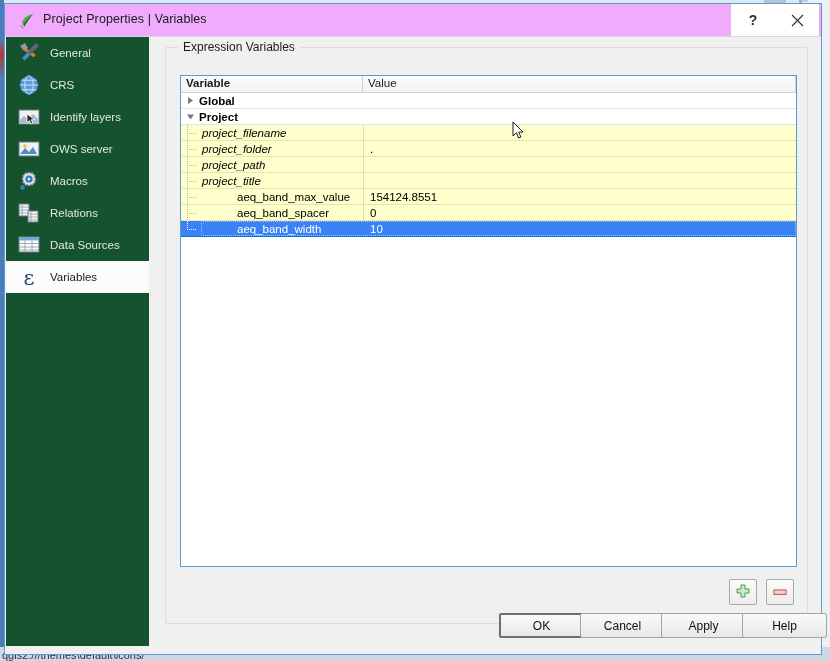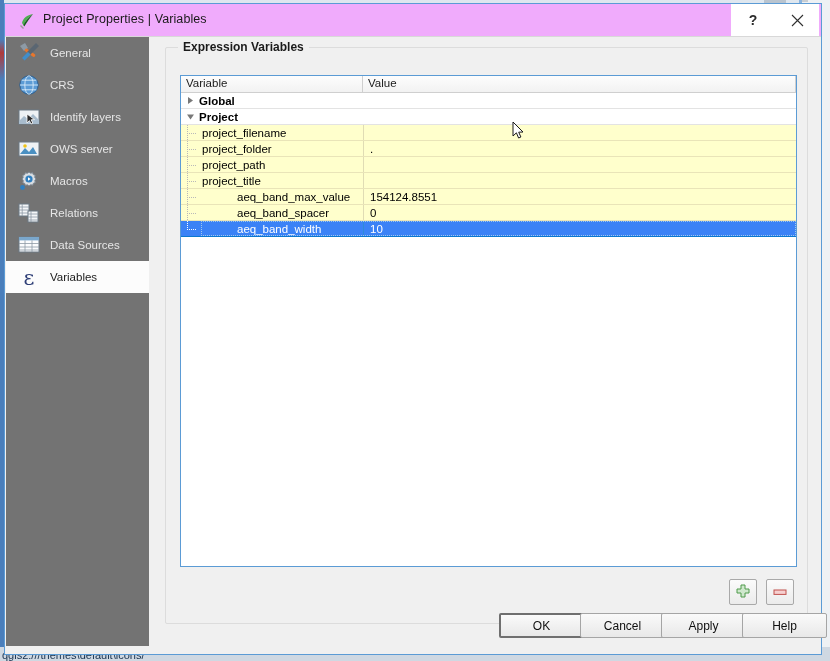--- a/index.html
+++ b/index.html
@@ -34,61 +34,61 @@
   .titlebar .tb-underline{position:absolute;left:0;bottom:0;width:100%;height:1px;background:#d8d8d8;}
   .app-icon{position:absolute;left:14px;top:9px;width:16px;height:16px;}
   .title-text{position:absolute;left:38px;top:8px;font-size:12.5px;color:#1a1a1a;letter-spacing:.1px;}
   .tb-btn{position:absolute;top:0;height:32px;width:44px;display:flex;align-items:center;justify-content:center;
     font-size:15px;color:#2b2b2b;background:#fff;}
   .tb-help{right:46px;font-weight:bold;font-size:14px;}
   .tb-close{right:2px;}
   .tb-btn svg{display:block;}
 
   
-  .sidebar{position:absolute;left:1px;top:33px;width:143px;height:609px;background:#737373;}
+  .sidebar{position:absolute;left:1px;top:33px;width:143px;height:609px;background:#14532d;}
   .side-item{position:relative;height:32px;display:flex;align-items:center;padding-left:10px;
     color:#e6e6e6;font-size:11.5px;box-sizing:border-box;}
   .side-item.selected{background:#fcfcfc;color:#1a1a1a;}
   .side-ico{width:26px;height:26px;margin-right:8px;flex:0 0 26px;position:relative;}
   .side-ico svg{display:block;}
   .side-label{white-space:nowrap;}
 
   
   .content{position:absolute;left:144px;top:33px;right:1px;bottom:1px;background:#f0f0f0;}
   .groupbox{position:absolute;left:16px;top:10px;width:643px;height:577px;
     border:1px solid #dcdcdc;border-radius:2px;box-sizing:border-box;background:#f0f0f0;}
   .gb-title{position:absolute;left:12px;top:-8px;background:#f0f0f0;padding:0 5px;
-    font-weight:bold;font-size:12px;color:#1b1b1b;}
+    font-weight:normal;font-size:12px;color:#1b1b1b;}
 
   
   .tree{position:absolute;left:14px;top:27px;width:617px;height:492px;
     background:#fff;border:1px solid #5b9bd5;box-sizing:border-box;overflow:hidden;}
   .hdr{display:flex;height:17px;background:#fbfbfb;border-bottom:1px solid #cfcfcf;box-sizing:border-box;}
   .hdr .th{font-size:11.5px;color:#1a1a1a;padding:1px 0 0 5px;box-sizing:border-box;
     background:linear-gradient(to bottom,#fdfdfd,#f2f2f2);border-right:1px solid #cfcfcf;height:100%;}
-  .th.c1{width:182px;flex:0 0 182px;}
+  .th.c1{width:182px;flex:0 0 182px;font-weight:bold;}
   .th.c2{flex:1 1 auto;}
   .row{display:flex;height:16px;box-sizing:border-box;align-items:center;font-size:11.5px;position:relative;}
   .row.group{background:#fff;border-bottom:1px solid #e3e3e3;font-weight:bold;}
   .row.v{background:#ffffcc;border-bottom:1px solid #e9e4b8;}
   .row.v.sel{background:#3b82f6;border-bottom:1px solid #0b78d0;color:#fff;}
   .cell1{width:182px;flex:0 0 182px;display:flex;align-items:center;height:100%;box-sizing:border-box;}
   .cell2{flex:1 1 auto;padding-left:6px;height:100%;display:flex;align-items:center;box-sizing:border-box;
     border-left:1px solid transparent;}
   .row.v .cell2{border-left:1px solid #e0dcb4;}
   .row.v.sel .cell2{border-left:1px solid #2f8bd8;}
   .arrow{width:18px;flex:0 0 18px;display:flex;align-items:center;justify-content:center;}
   .arrow svg{display:block;}
   .branch{width:20px;flex:0 0 20px;height:100%;position:relative;}
   .branch:before{content:"";position:absolute;left:6px;top:0;bottom:0;width:1px;
     background:repeating-linear-gradient(to bottom,#b9b9b9 0 1px,transparent 1px 2px);}
   .branch.last:before{bottom:50%;}
   .branch:after{content:"";position:absolute;left:6px;top:50%;width:9px;height:1px;
     background:repeating-linear-gradient(to right,#b9b9b9 0 1px,transparent 1px 2px);}
-  .vname{padding-left:1px;white-space:nowrap;}
+  .vname{padding-left:1px;font-style:italic;white-space:nowrap;}
   .vname.plain{font-style:normal;margin-left:35px;}
   .gname{font-weight:bold;white-space:nowrap;}
   .row.v.sel .branch:before,.row.v.sel .branch:after{background:repeating-linear-gradient(to bottom,#ffffff 0 1px,transparent 1px 2px);}
   .row.v.sel .branch:after{background:repeating-linear-gradient(to right,#ffffff 0 1px,transparent 1px 2px);}
   .selbox{position:absolute;left:20px;top:0;right:0;height:100%;border:1px dotted #9ec9ee;box-sizing:border-box;pointer-events:none;}
 
   
   .toolbtns{position:absolute;right:13px;top:531px;display:flex;gap:9px;}
   .tbtn{width:26px;height:24px;border:1px solid #a9a9a9;border-radius:2px;
     background:linear-gradient(to bottom,#fbfbfb,#ebebeb);display:flex;align-items:center;justify-content:center;}

